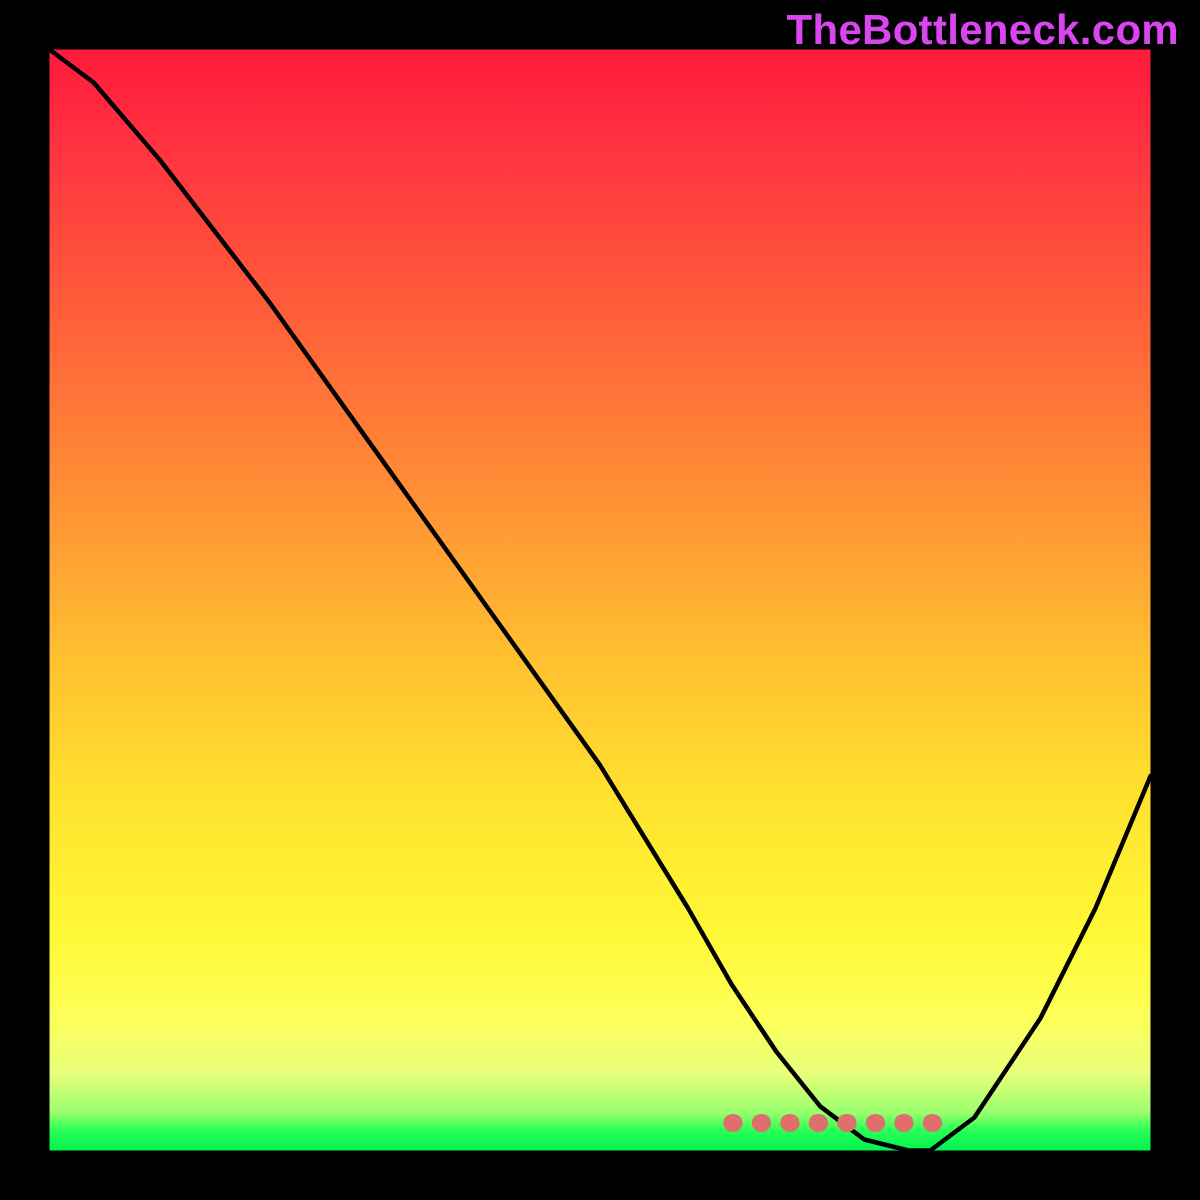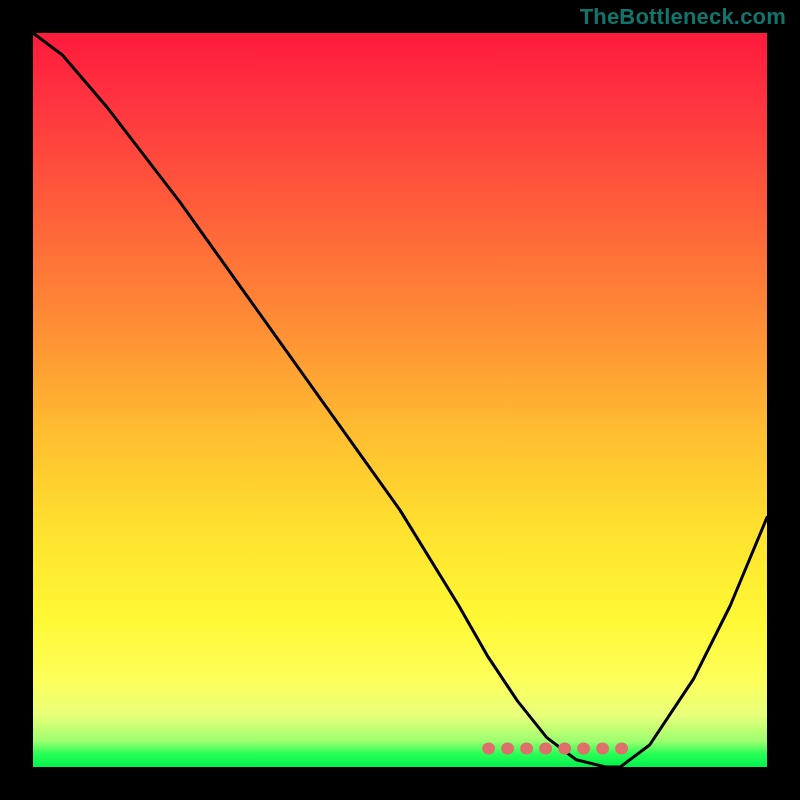--- a/index.html
+++ b/index.html
@@ -16,23 +16,23 @@
     top: 0;
     width: 800px;
     height: 800px;
     background: #000000;
   }
   .watermark {
     position: absolute;
     top: 4px;
     right: 14px;
     font-family: Arial, Helvetica, sans-serif;
-    font-size: 22px;
+    font-size: 28px;
     font-weight: bold;
-    color: #0f766e;
+    color: #d946ef;
     letter-spacing: 0.2px;
   }
   .plot {
     position: absolute;
     left: 33px;
     top: 33px;
     width: 734px;
     height: 734px;
   }
   .grad {

